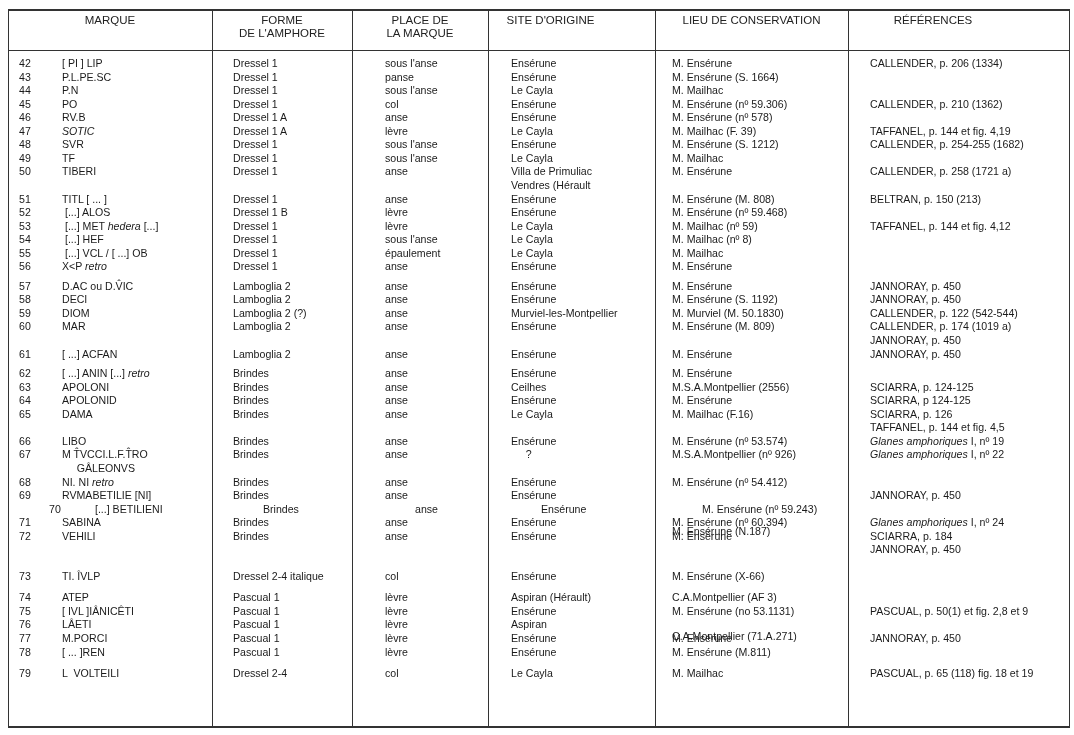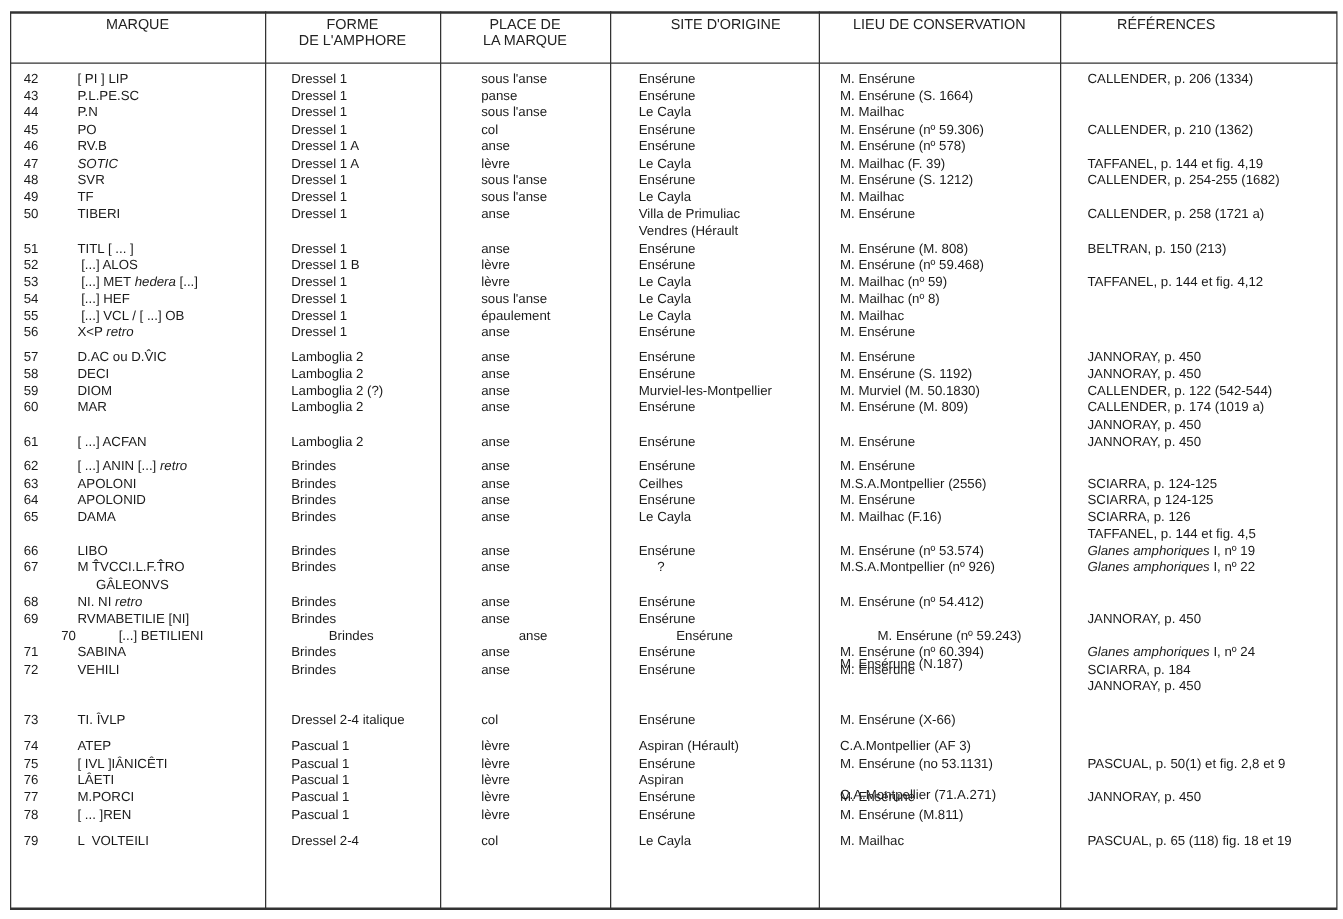--- a/index.html
+++ b/index.html
@@ -37,21 +37,21 @@
   <div>
     <div class="hdr" style="left:8px;width:204px;">MARQUE</div>
     <div class="hdr" style="left:212px;width:140px;">
       <div>FORME</div>
       <div>DE L'AMPHORE</div>
     </div>
     <div class="hdr" style="left:352px;width:136px;">
       <div>PLACE DE</div>
       <div>LA MARQUE</div>
     </div>
-    <div class="hdr" style="left:488px;width:125px;padding-left:30px;">SITE D'ORIGINE</div>
+    <div class="hdr" style="left:488px;width:125px;">SITE D'ORIGINE</div>
     <div class="hdr" style="left:655px;width:193px;">LIEU DE CONSERVATION</div>
     <div class="hdr" style="left:848px;width:170px;">RÉFÉRENCES</div>
   </div>
 
   <div id="rows">
       <div class="row" style="top: 57px;">
         <span class="cell c-num" style="white-space: pre;">42</span>
         <span class="cell c-mark" style="white-space: pre;">[ PI ] LIP</span>
         <span class="cell c-forme" style="white-space: pre;">Dressel 1</span>
         <span class="cell c-place" style="white-space: pre;">sous l'anse</span>

